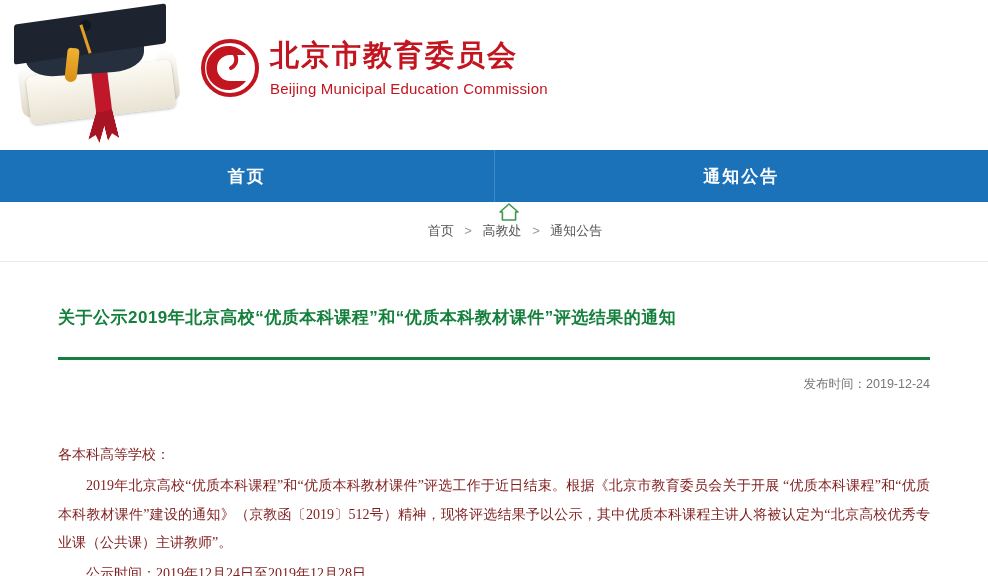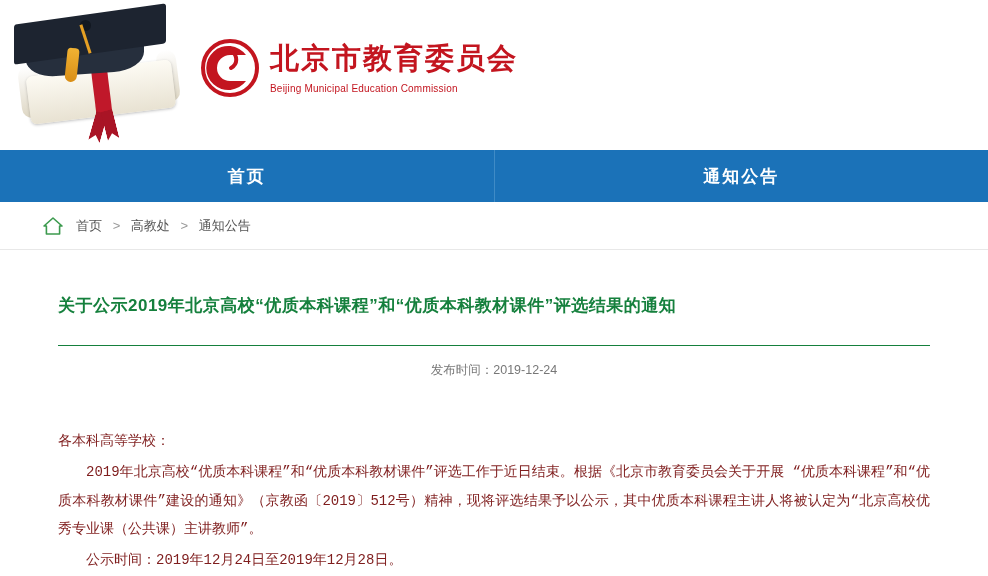--- a/index.html
+++ b/index.html
@@ -157,21 +157,21 @@
     justify-content: center;
   }
   .bmec-cn {
     font-size: 29px;
     font-weight: bold;
     color: #c3151f;
     letter-spacing: 2px;
     line-height: 1.15;
   }
   .bmec-en {
-    font-size: 10px;
+    font-size: 15px;
     color: #c3151f;
     letter-spacing: 0.2px;
     margin-top: 7px;
   }
 
   .site-title {
     position: absolute;
     right: 48px;
     top: 22px;
     font-size: 46px;
@@ -196,25 +196,26 @@
     font-size: 17px;
     font-weight: bold;
     letter-spacing: 2px;
     border-right: 1px solid #3f8bc6;
     cursor: pointer;
   }
   .nav-item:last-child { border-right: none; }
 
   
   .crumb-wrap {
-    height: 48px;
+    height: 60px;
     border-bottom: 1px solid #e8e8e8;
     display: flex;
     align-items: center;
     padding-left: 42px;
+    flex-direction: column;
   }
   .home-icon {
     width: 22px;
     height: 20px;
     margin-right: 12px;
     position: relative;
   }
   .crumb {
     font-size: 13px;
     color: #555555;
@@ -238,37 +239,37 @@
     text-align: left;
     font-size: 17px;
     font-weight: bold;
     color: #15803d;
     letter-spacing: 0.5px;
     line-height: 1.6;
   }
   .art-meta {
     margin-top: 26px;
     padding-top: 16px;
-    border-top: 1px solid #15803d;
-    text-align: center;
+    border-top: 3px solid #15803d;
+    text-align: right;
     font-size: 12.5px;
     color: #777777;
   }
   .art-body {
     margin-top: 48px;
     font-size: 14px;
     color: #7f1d1d;
     line-height: 2.05;
     font-family: "Liberation Serif", "DejaVu Serif", serif;
   }
   .art-body p {
     margin: 0 0 2px 0;
     text-align: justify;
   }
-  .indent { text-indent: 2em; font-family: Liberation Mono, monospace; }
+  .indent { text-indent: 2em; }
 </style>
 </head>
 <body>
 
 <div class="page">
 
   <div class="header">
     <div class="header-inner">
 
       <div class="cap-art">

